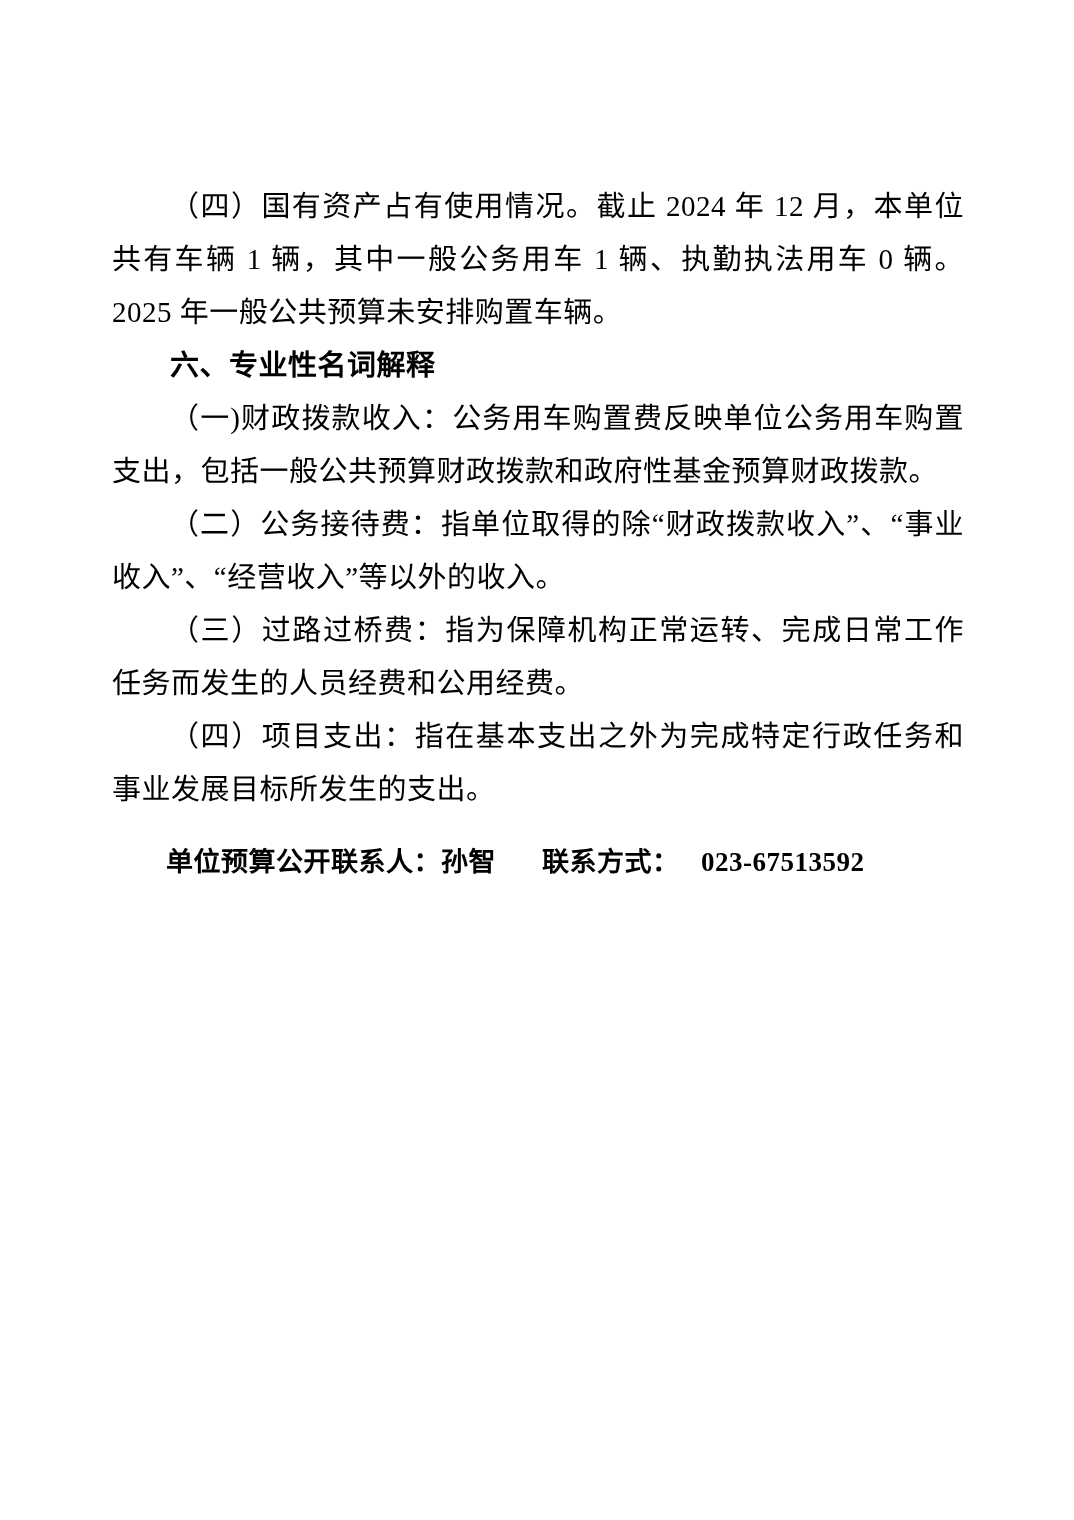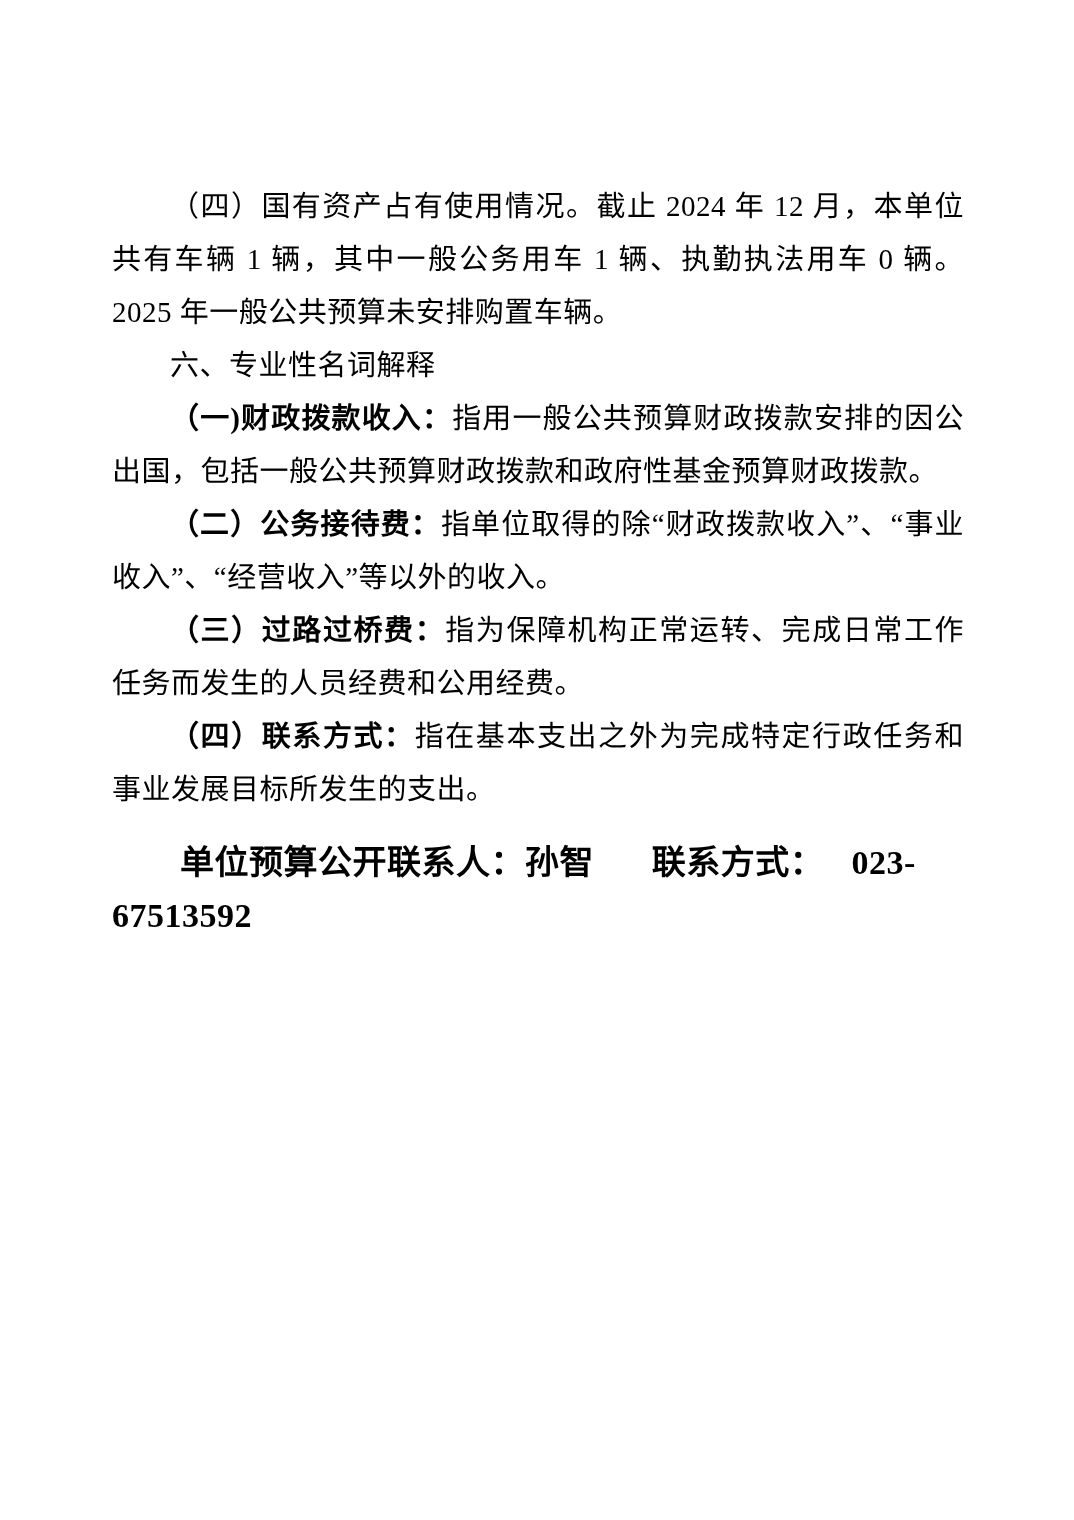--- a/index.html
+++ b/index.html
@@ -27,31 +27,31 @@
     line-height: 53px;
     text-align: justify;
     text-indent: 2em;
     letter-spacing: 0.5px;
     font-family: "Liberation Serif", "DejaVu Serif", serif;
   }
   h2.heading {
     margin: 0;
     font-size: 29px;
     line-height: 53px;
-    font-weight: normal;
+    font-weight: bold;
     text-indent: 2em;
     letter-spacing: 0.5px;
     font-family: "Liberation Sans", "DejaVu Sans", sans-serif;
   }
   .lead {
-    font-weight: bold;
+    font-weight: normal;
   }
   p.contact {
     margin: 20px 0 0 0;
-    font-size: 34px;
+    font-size: 27px;
     line-height: 53px;
     text-indent: 2em;
     font-weight: bold;
     letter-spacing: 0.5px;
     font-family: "Liberation Serif", "DejaVu Serif", serif;
   }
   .gap-before {
     margin-left: 1.7em;
   }
   .phone {
@@ -61,25 +61,25 @@
 </head>
 <body>
 
 <div class="page">
   <div class="content">
 
     <p class="body"><span>（四）国有资产占有使用情况。截止 2024 年 12 月，本单位共有车辆 1 辆，其中一般公务用车 1 辆、执勤执法用车 0 辆。2025 年一般公共预算未安排购置车辆。</span></p>
 
     <h2 class="heading"><span>六、专业性名词解释</span></h2>
 
-    <p class="body"><span class="lead">（一)财政拨款收入：</span><span>指用一般公共预算财政拨款安排的因公出国，包括一般公共预算财政拨款和政府性基金预算财政拨款。</span></p>
+    <p class="body"><span class="lead">（一)财政拨款收入：</span><span>公务用车购置费反映单位公务用车购置支出，包括一般公共预算财政拨款和政府性基金预算财政拨款。</span></p>
 
     <p class="body"><span class="lead">（二）公务接待费：</span><span>指单位取得的除“财政拨款收入”、“事业收入”、“经营收入”等以外的收入。</span></p>
 
     <p class="body"><span class="lead">（三）过路过桥费：</span><span>指为保障机构正常运转、完成日常工作任务而发生的人员经费和公用经费。</span></p>
 
-    <p class="body"><span class="lead">（四）联系方式：</span><span>指在基本支出之外为完成特定行政任务和事业发展目标所发生的支出。</span></p>
+    <p class="body"><span class="lead">（四）项目支出：</span><span>指在基本支出之外为完成特定行政任务和事业发展目标所发生的支出。</span></p>
 
 
     <p class="contact"><span>单位预算公开联系人：</span><span>孙智</span><span class="gap-before">联系方式：</span><span class="phone">023-67513592</span></p>
 
   </div>
 </div>
 
 </body></html>

